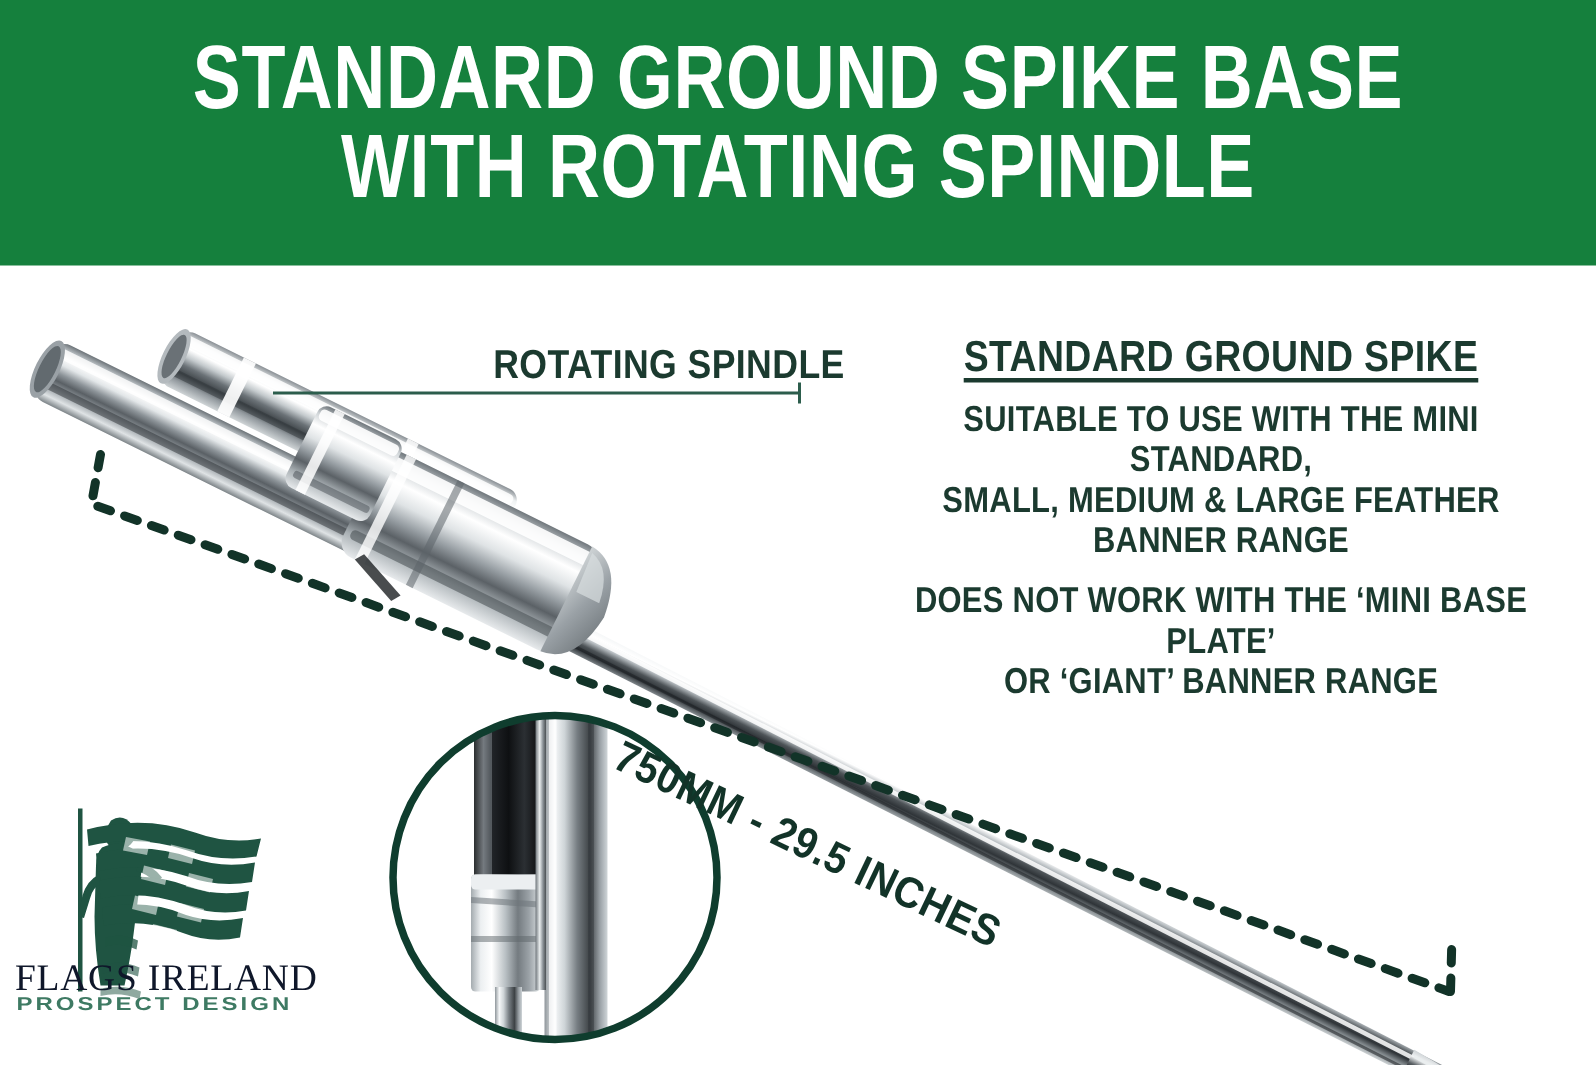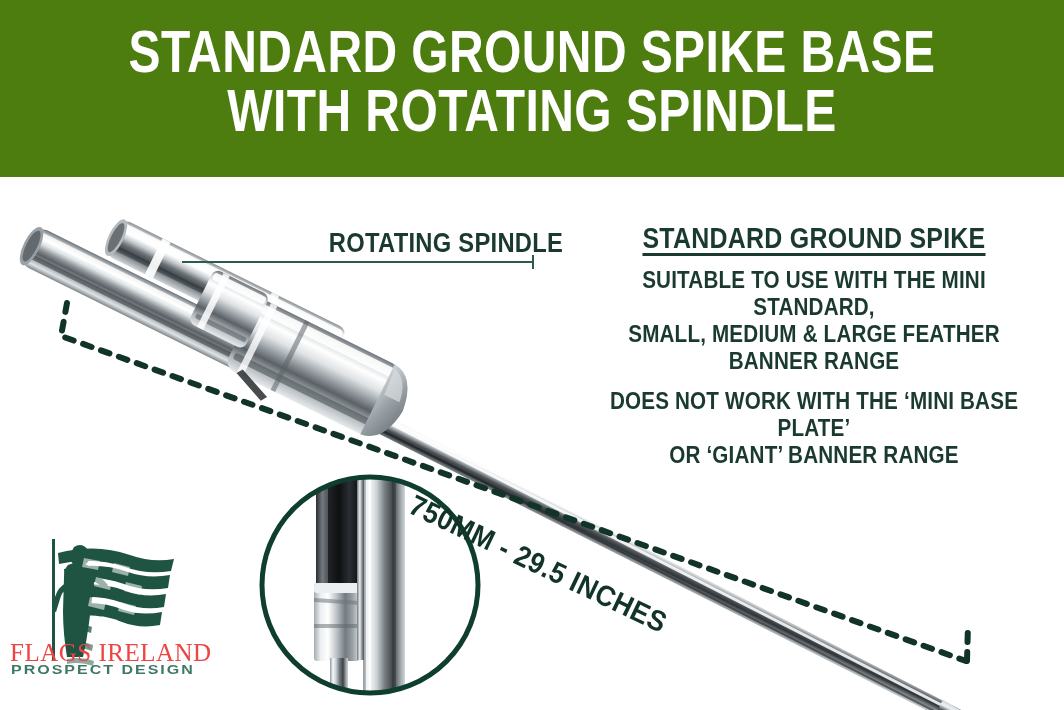--- a/index.html
+++ b/index.html
@@ -8,21 +8,21 @@
     background:#ffffff;
     font-family:"Liberation Sans","DejaVu Sans",sans-serif;
     overflow:hidden;
     position:relative;
   }
   #stage{position:absolute;left:0;top:0;width:1064px;height:710px;overflow:hidden;background:#fff;}
 
   
   .header-band{
     position:absolute;left:0;top:0;width:1064px;height:177px;
-    background:#4d7c0f;
+    background:#15803d;
   }
   .header-title{
     position:absolute;left:0;top:22px;width:1064px;
     text-align:center;
     color:#ffffff;
     font-family:"Liberation Sans Narrow","Liberation Sans",sans-serif;
     font-weight:bold;
     font-size:60px;
     line-height:59px;
     letter-spacing:0.5px;
@@ -82,21 +82,21 @@
     white-space:nowrap;
   }
 
   
   .overlay{position:absolute;left:0;top:0;width:1064px;height:710px;pointer-events:none;}
 
   
   .logo{position:absolute;left:8px;top:525px;width:175px;height:175px;}
   .logo-word{
     position:absolute;left:10px;top:640px;width:165px;
-    color:#ef4444;
+    color:#0f172a;
     font-family:"Liberation Serif","DejaVu Serif",serif;
     font-size:25px;letter-spacing:0.5px;line-height:25px;
     white-space:nowrap;
   }
   .logo-sub{
     position:absolute;left:11px;top:664px;width:165px;
     color:#3E7A63;
     font-family:"Liberation Sans","DejaVu Sans",sans-serif;
     font-weight:bold;font-size:16px;letter-spacing:2px;line-height:16px;
     transform:scaleY(0.78);transform-origin:left top;

